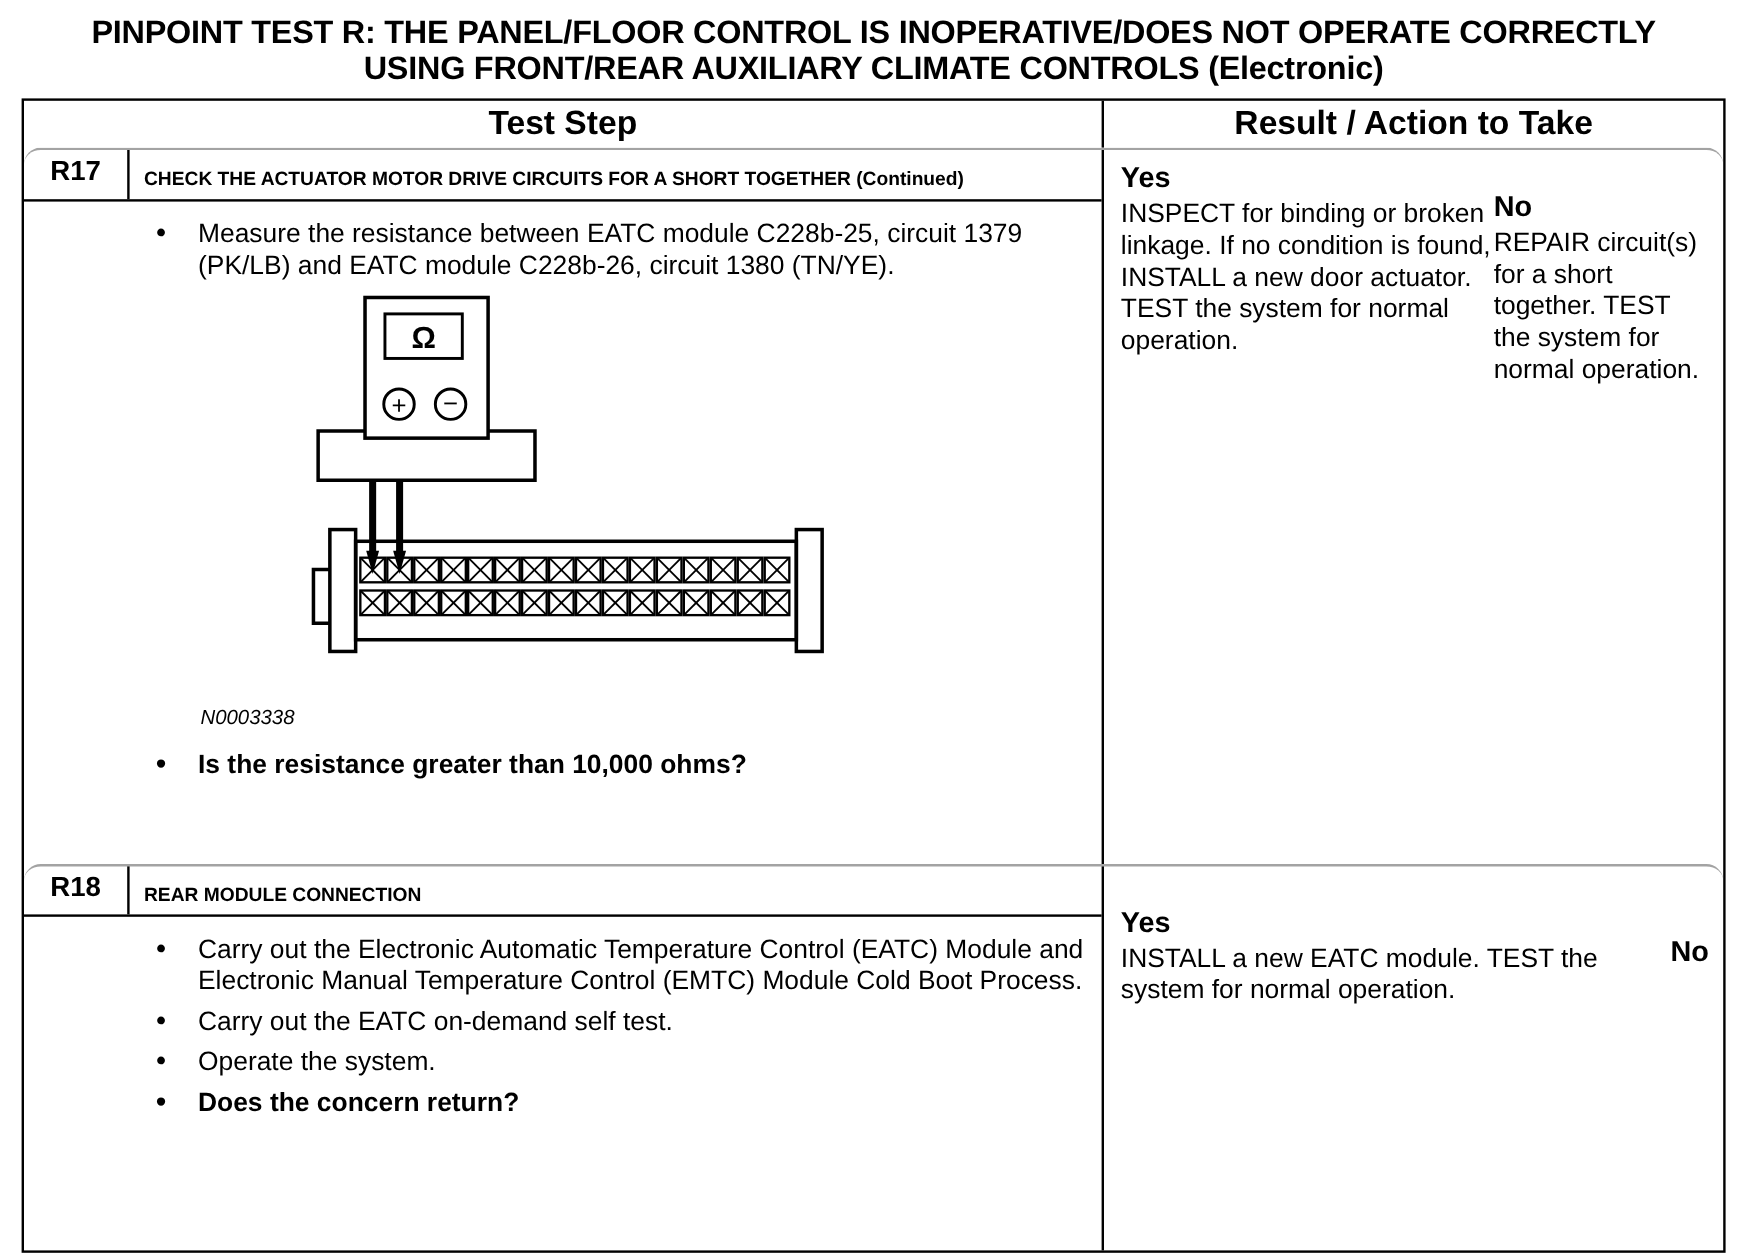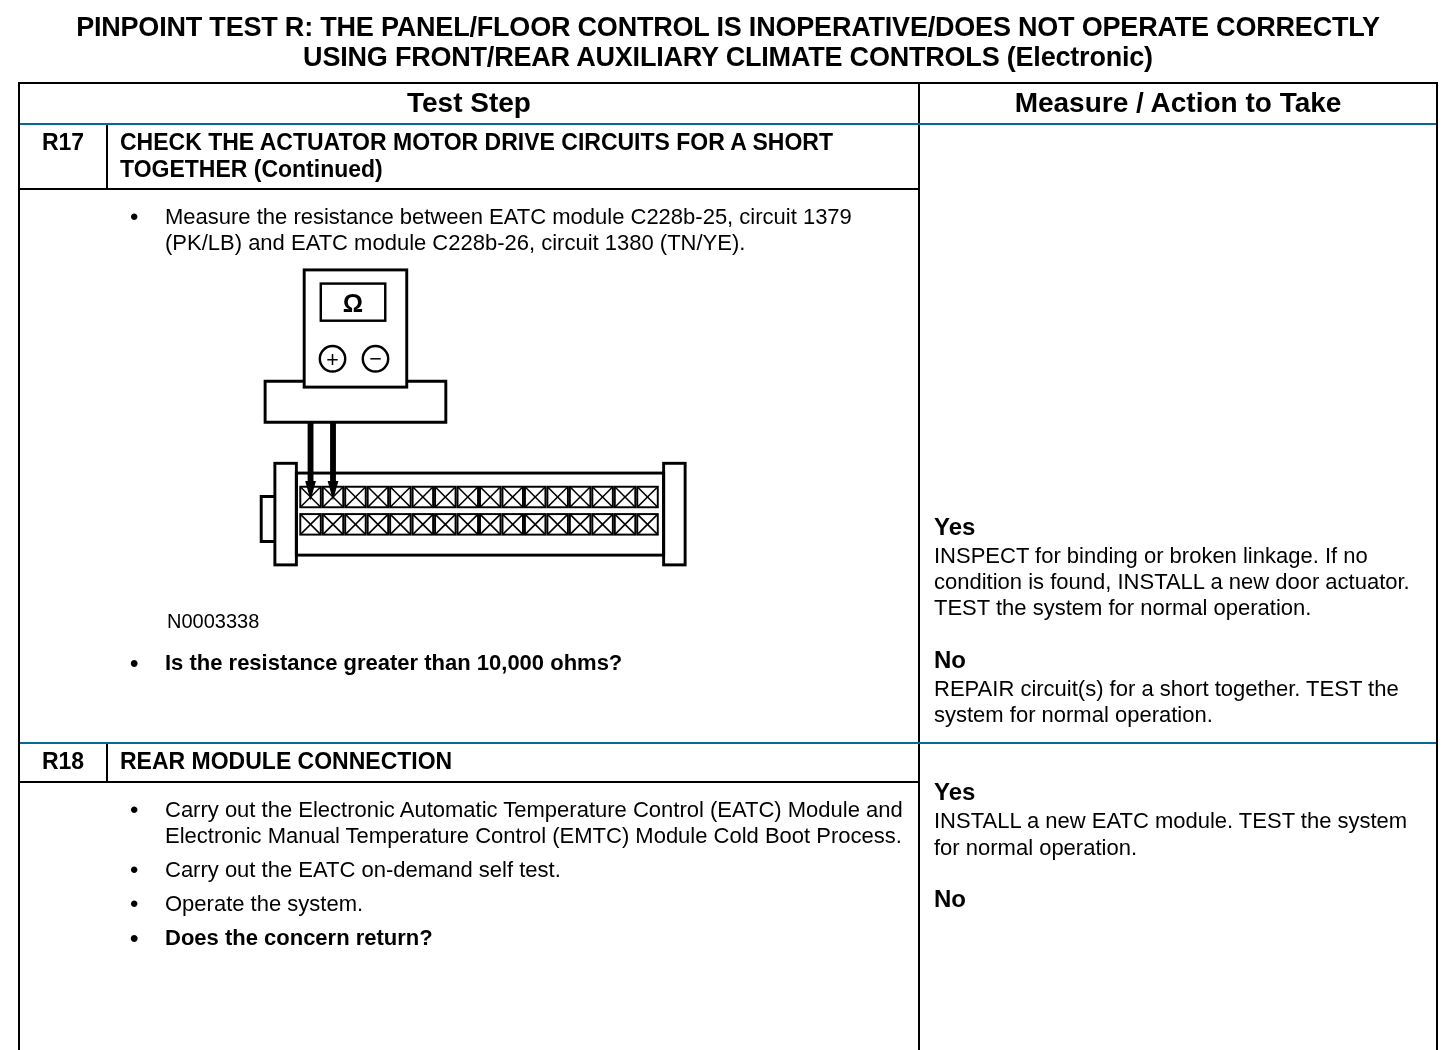--- a/index.html
+++ b/index.html
@@ -8,42 +8,42 @@
     width: 1456px; height: 1050px;
     font-family: "Liberation Sans", "DejaVu Sans", sans-serif;
     color: #000;
   }
   .page { width: 1456px; height: 1050px; padding: 12px 18px 10px 18px; }
 
   .doc-title { text-align: center; font-weight: bold; font-size: 27px; line-height: 1.12; margin-bottom: 10px; letter-spacing: -0.2px; }
 
   .ptable { border: 2px solid #000; width: 100%; }
   .trow { display: grid; grid-template-columns: 1fr 518px; }
-  .trow + .trow { border-top: 2px solid #0369a1; }
+  .trow + .trow { border-top: 2px solid #a3a3a3; border-radius: 14px; }
   .cell-right { border-left: 2px solid #000; }
 
   .colhead { font-weight: bold; font-size: 28px; text-align: center; padding: 3px 0 4px 0; }
 
   .step-head { display: grid; grid-template-columns: 88px 1fr; border-bottom: 2px solid #000; }
   .step-id { border-right: 2px solid #000; text-align: center; font-weight: bold; font-size: 23px; padding: 4px 0; }
-  .step-title { font-weight: bold; font-size: 23px; line-height: 1.15; padding: 4px 12px 6px 12px; }
+  .step-title { font-weight: bold; font-size: 16px; line-height: 1.15; padding: 16px 12px 6px 12px; }
 
   .step-body { font-size: 22px; line-height: 1.18; padding: 14px 10px 10px 10px; }
   .body-r17 { min-height: 552px; }
   .body-r18 { min-height: 278px; }
 
   ul.bullets { list-style: none; padding-left: 98px; }
   ul.bullets li { position: relative; padding-left: 37px; max-width: 780px; margin-bottom: 8px; }
   ul.bullets li::before { content: "\2022"; position: absolute; left: 2px; top: -1px; font-size: 24px; }
   li.question { font-weight: bold; }
 
   .figure-wrap { margin: 10px 0 0 225px; }
-  .fig-caption { font-size: 20px; margin: 2px 0 16px 137px; }
-
-  .result-cell { display: flex; flex-direction: column; font-size: 22px; line-height: 1.2; padding: 10px 12px 12px 14px; }
+  .fig-caption { font-size: 17px; margin: 2px 0 16px 137px; font-style: italic; }
+
+  .result-cell { display: flex; flex-direction: row; font-size: 22px; line-height: 1.2; padding: 10px 12px 12px 14px; }
   .result-r17 { justify-content: flex-end; padding-bottom: 14px; }
   .result-r18 { justify-content: flex-start; padding-top: 34px; }
   .yn-label { font-weight: bold; font-size: 24px; margin-bottom: 1px; }
   .yn-block + .yn-block { margin-top: 24px; }
 
   svg text { font-family: "Liberation Sans", "DejaVu Sans", sans-serif; }
   .diagram-line { fill: none; stroke: #000; stroke-width: 3; }
   .diagram-thin { fill: #fff; stroke: #000; stroke-width: 2.5; }
   #pin-grid rect { fill: #fff; stroke: #000; stroke-width: 2; }
   #pin-grid line { stroke: #000; stroke-width: 1.6; }
@@ -55,21 +55,21 @@
 
   <div class="doc-title">
     <div>PINPOINT TEST R: THE PANEL/FLOOR CONTROL IS INOPERATIVE/DOES NOT OPERATE CORRECTLY</div>
     <div>USING FRONT/REAR AUXILIARY CLIMATE CONTROLS (Electronic)</div>
   </div>
 
   <div class="ptable">
 
     <div class="trow">
       <div class="colhead">Test Step</div>
-      <div class="colhead cell-right">Measure / Action to Take</div>
+      <div class="colhead cell-right">Result / Action to Take</div>
     </div>
 
     <div class="trow">
       <div class="cell-left">
         <div class="step-head">
           <div class="step-id">R17</div>
           <div class="step-title">CHECK THE ACTUATOR MOTOR DRIVE CIRCUITS FOR A SHORT TOGETHER (Continued)</div>
         </div>
         <div class="step-body body-r17">
           <ul class="bullets">

